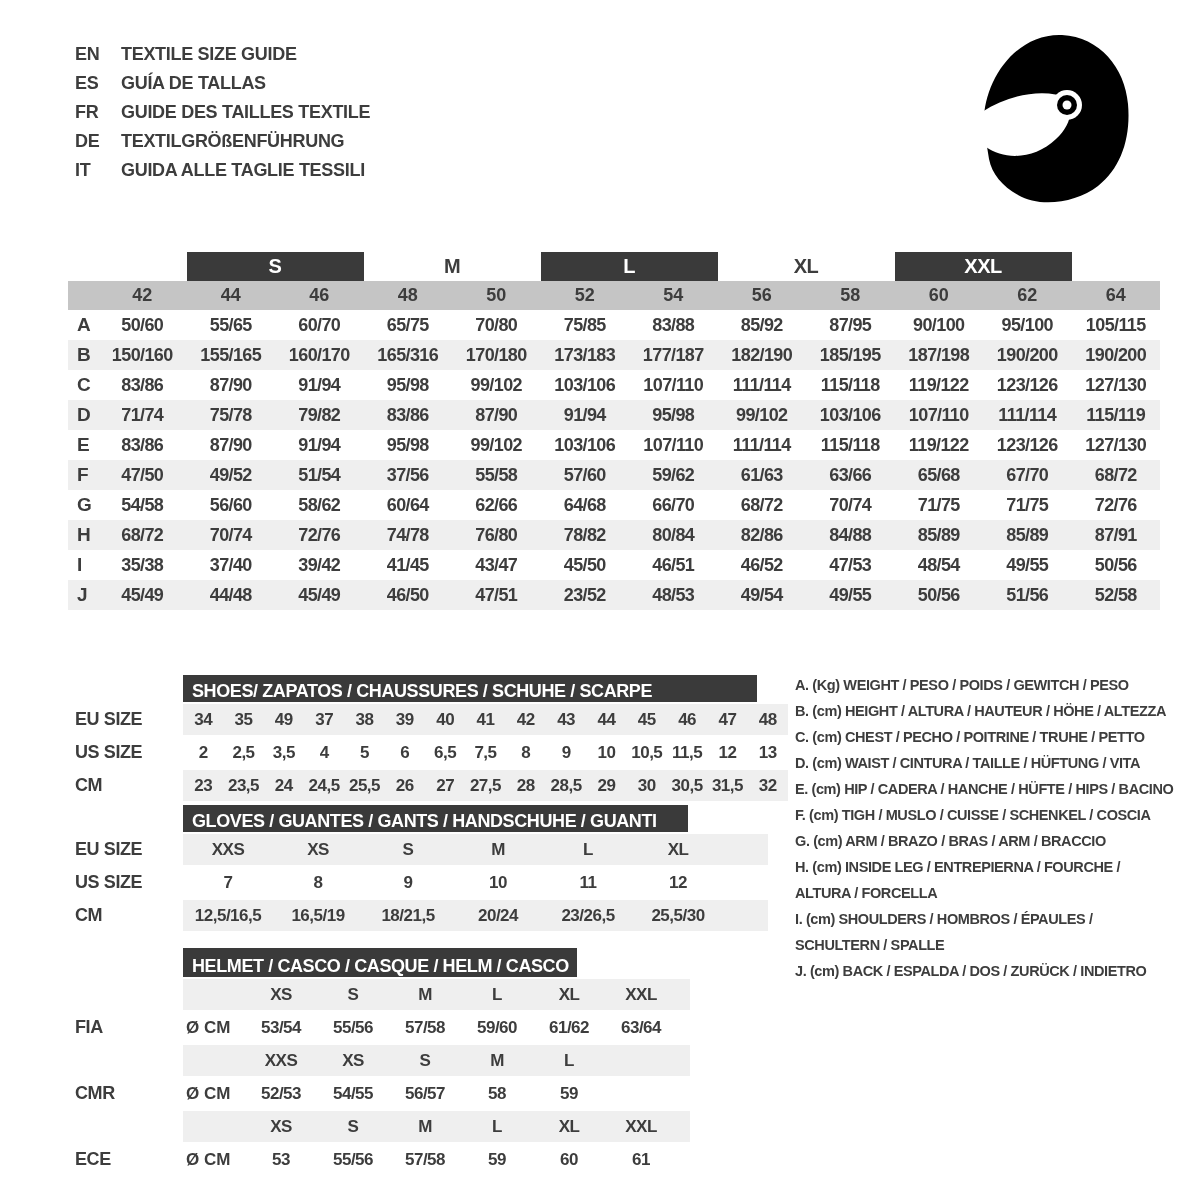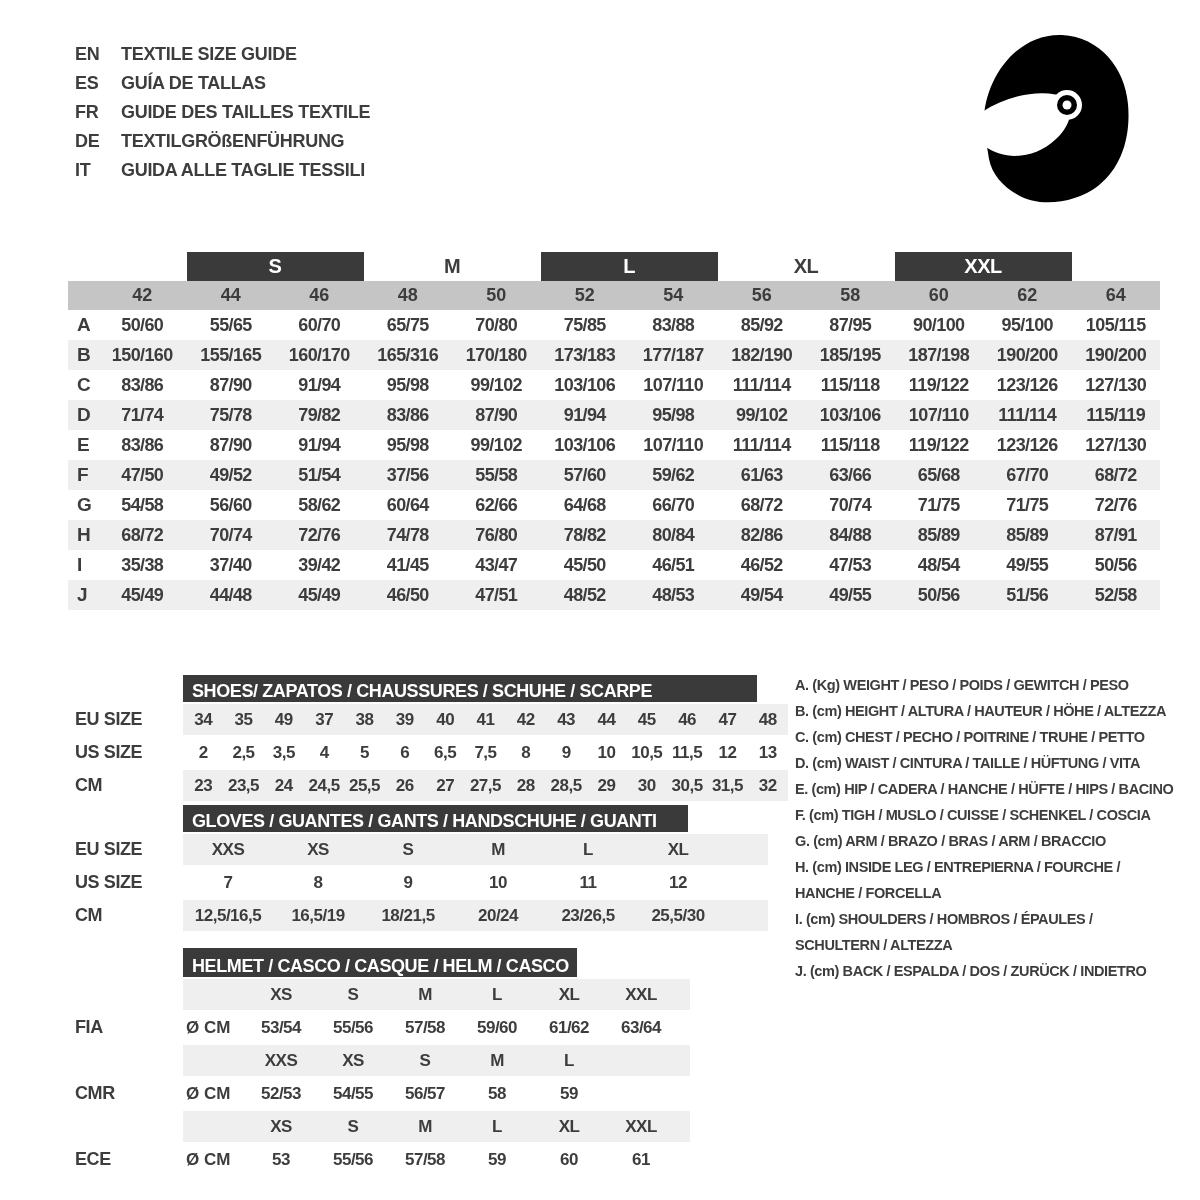--- a/index.html
+++ b/index.html
@@ -272,21 +272,21 @@
           <div class="value-cell">49/55</div>
           <div class="value-cell">50/56</div>
         </div>
         <div class="grid13 trow band">
           <div class="row-label">J</div>
           <div class="value-cell">45/49</div>
           <div class="value-cell">44/48</div>
           <div class="value-cell">45/49</div>
           <div class="value-cell">46/50</div>
           <div class="value-cell">47/51</div>
-          <div class="value-cell">48/52</div>
+          <div class="value-cell">23/52</div>
           <div class="value-cell">48/53</div>
           <div class="value-cell">49/54</div>
           <div class="value-cell">49/55</div>
           <div class="value-cell">50/56</div>
           <div class="value-cell">51/56</div>
           <div class="value-cell">52/58</div>
         </div>
       </div>
   </div>
 
@@ -496,24 +496,24 @@
         <div class="legend-line">E. (cm) HIP / CADERA / HANCHE / HÜFTE / HIPS / BACINO</div>
       </div>
       <div class="legend-item">
         <div class="legend-line">F. (cm) TIGH / MUSLO / CUISSE / SCHENKEL / COSCIA</div>
       </div>
       <div class="legend-item">
         <div class="legend-line">G. (cm) ARM / BRAZO / BRAS / ARM / BRACCIO</div>
       </div>
       <div class="legend-item">
         <div class="legend-line">H. (cm) INSIDE LEG / ENTREPIERNA / FOURCHE /</div>
-        <div class="legend-line">HANCHE / FORCELLA</div>
+        <div class="legend-line">ALTURA / FORCELLA</div>
       </div>
       <div class="legend-item">
         <div class="legend-line">I. (cm) SHOULDERS / HOMBROS / ÉPAULES /</div>
-        <div class="legend-line">SCHULTERN / ALTEZZA</div>
+        <div class="legend-line">SCHULTERN / SPALLE</div>
       </div>
       <div class="legend-item">
         <div class="legend-line">J. (cm) BACK / ESPALDA / DOS / ZURÜCK / INDIETRO</div>
       </div>
     </div>
 
 </div>
 
 </body></html>

